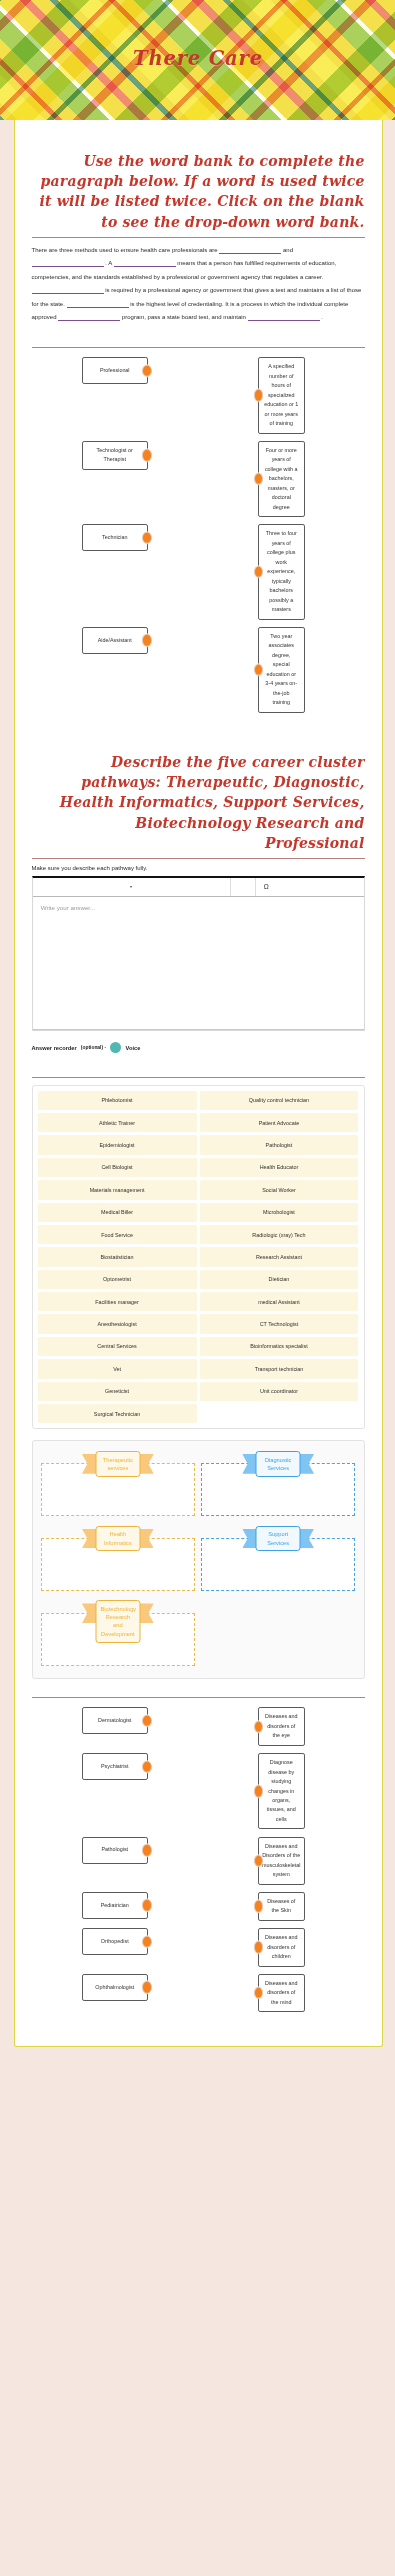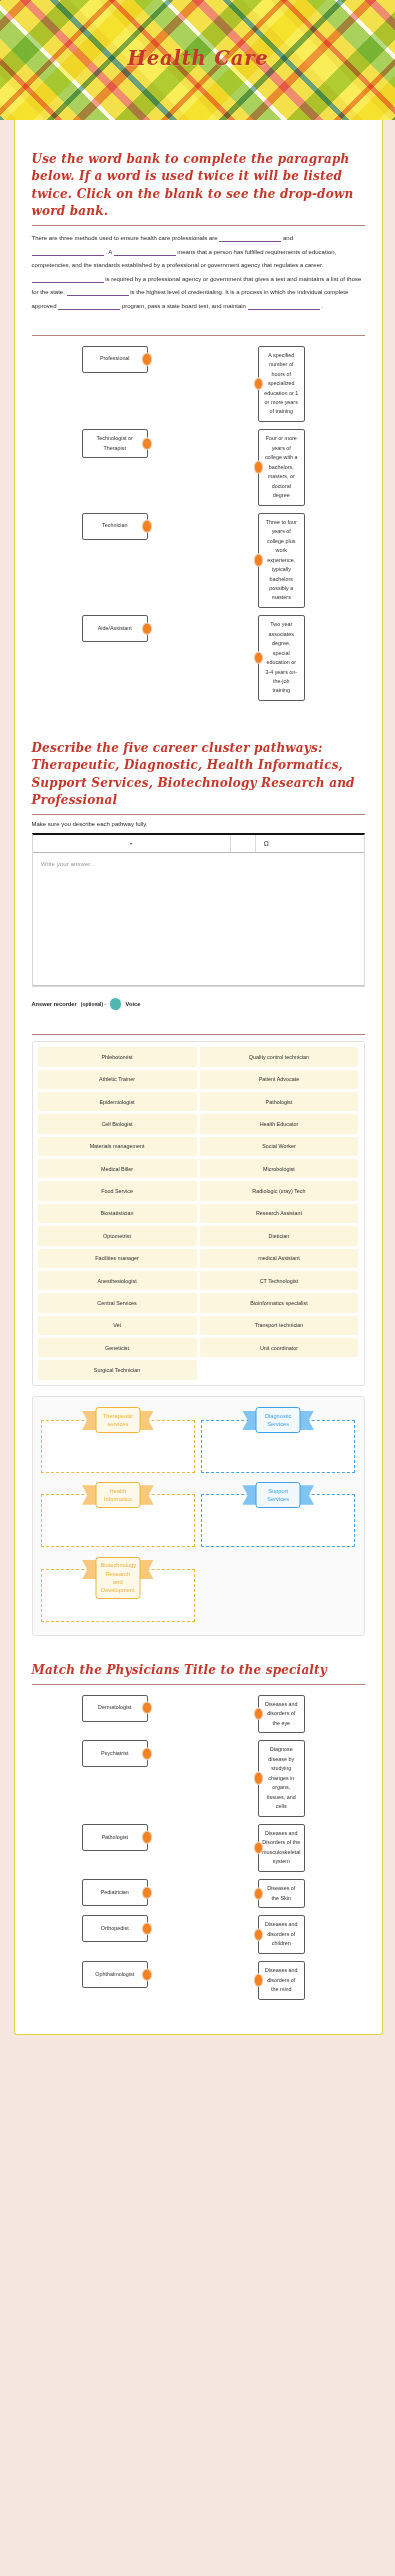--- a/index.html
+++ b/index.html
@@ -84,24 +84,25 @@
     border-radius: 0 0 3.1px 3.1px;
   }
   .pad { padding: 0 17px; }
 
   
   .sec-head {
     color: #c5372a;
     font-family: "DejaVu Serif", serif;
     font-weight: 700;
     font-style: italic;
-    font-size: 12px;
+    font-size: 14px;
     line-height: 1.45;
     letter-spacing: 0.2px;
     padding-top: 13.4px;
+    text-align: right;
   }
   .rule { border-bottom: 0.5px solid #b4827b; margin: 4.6px 0 6.2px 0; }
 
   
   .para {
     font-size: 6px;
     line-height: 2.25;
     color: #2b2b2b;
     text-align: left;
   }
@@ -255,21 +256,21 @@
   .ribbon-l { left: -13.4px; clip-path: polygon(0 0, 100% 0, 100% 100%, 0 100%, 35% 50%); }
   .ribbon-r { right: -13.4px; clip-path: polygon(0 0, 100% 0, 65% 50%, 100% 100%, 0 100%); }
 </style>
 </head>
 <body>
 
 <div class="plaid-header">
   <div class="plaid-layer plaid-a"></div>
   <div class="plaid-layer plaid-b"></div>
   <div class="plaid-title">
-    <div>Health Care</div>
+    <div>There Care</div>
   </div>
 </div>
 
 <div class="sheet sheet-top">
   <div class="pad">
 
     <div style="height:17.5px"></div>
     <div class="sec-head">Use the word bank to complete the paragraph below.  If a word is used twice it will be listed twice. Click on the blank to see the drop-down word bank.</div>
     <div class="rule"></div>
 
@@ -517,21 +518,20 @@
               <span class="ribbon-l"></span>
               <div class="banner-plate">Biotechnology Research and Development</div>
               <span class="ribbon-r"></span>
             </div>
           </div>
         </div>
       </div>
 
     <div style="height:13.4px"></div>
 
-    <div class="sec-head">Match the Physicians Title to the specialty</div>
     <div class="rule"></div>
 
     <div class="match-wrap" id="physician-matches">
         <div class="match-row">
           <div class="match-col-l">
             <div class="mcard mcard-l">
               <span>Dermatologist</span>
               <span class="dot dot-right"></span>
             </div>
           </div>

